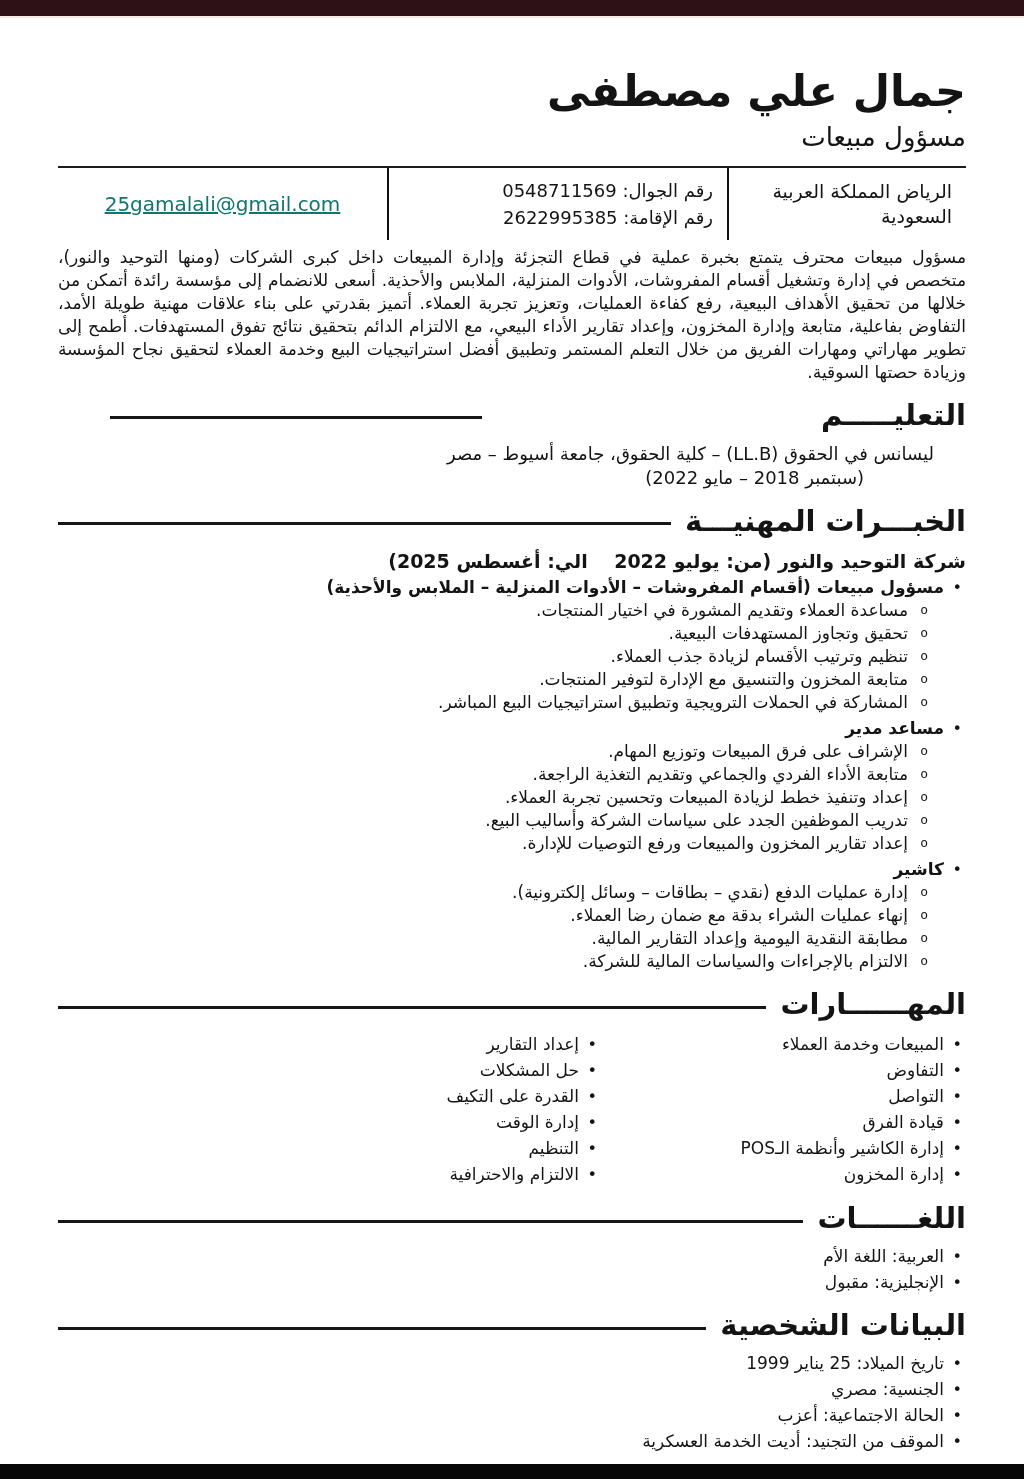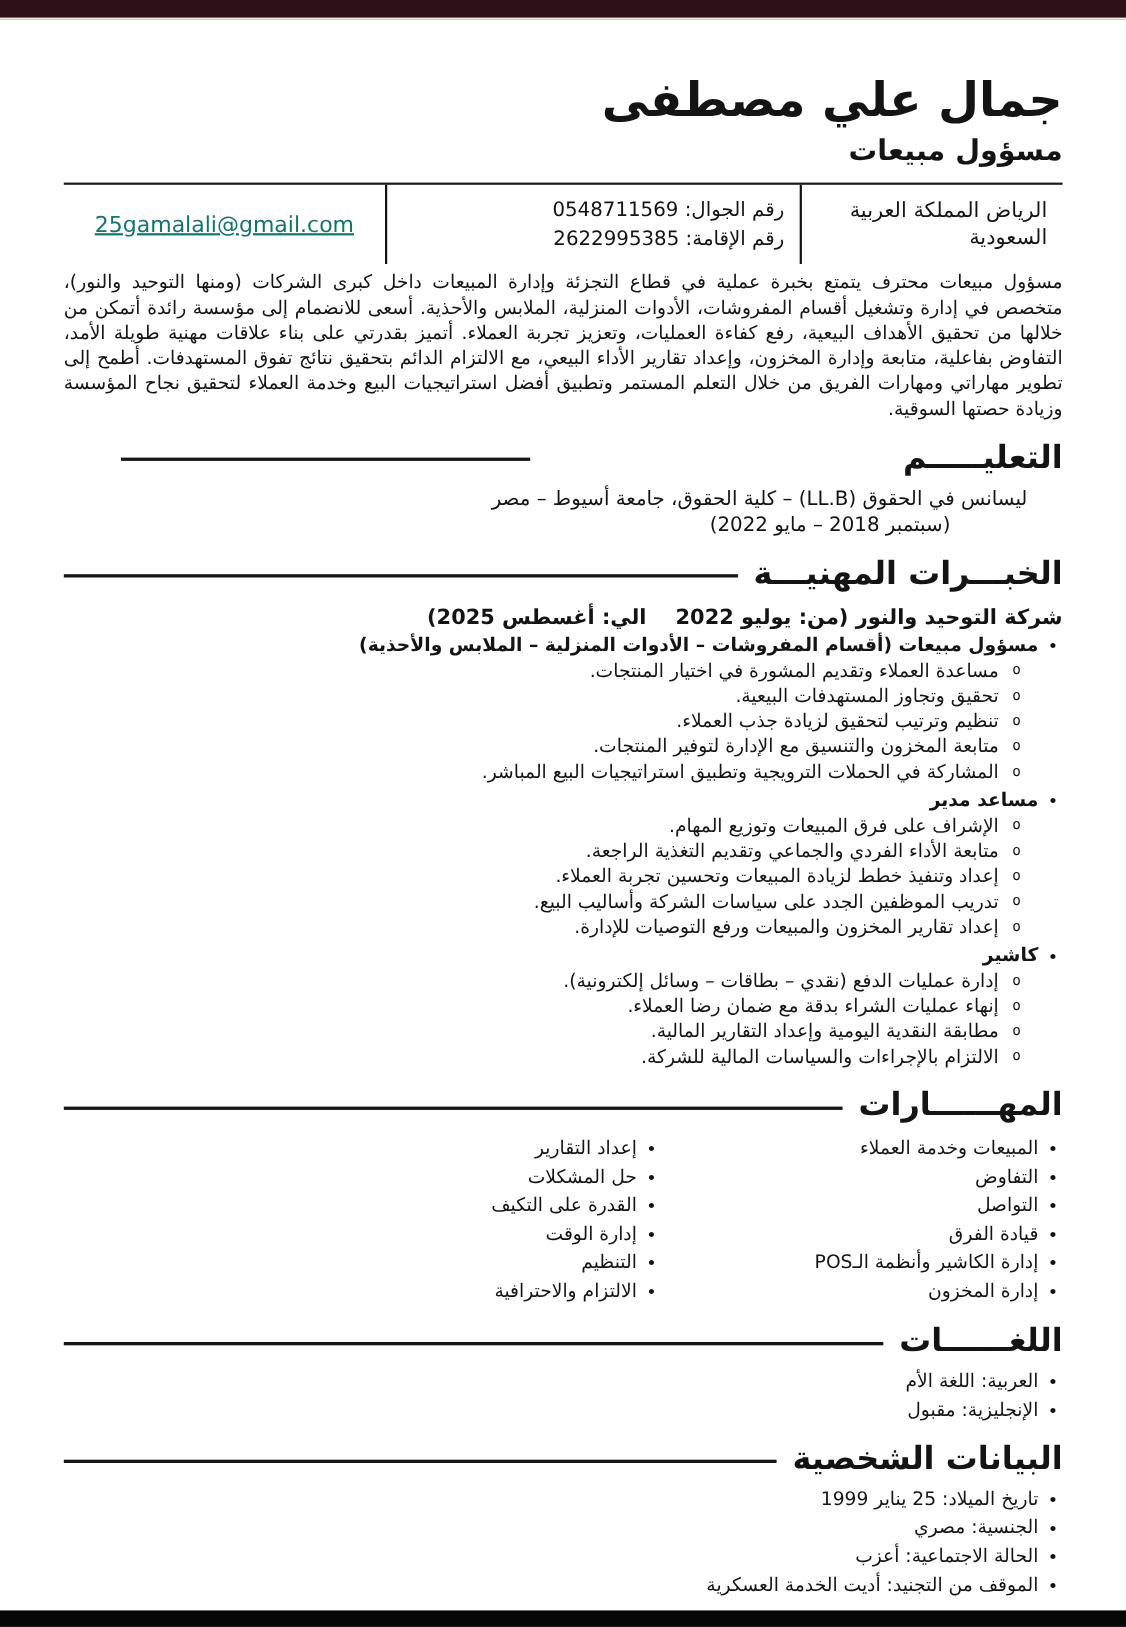--- a/index.html
+++ b/index.html
@@ -24,33 +24,33 @@
   .content { padding: 0 58px; }
 
   
   .name {
     margin-top: 46px;
     font-size: 43px; font-weight: bold;
     line-height: 1.3; text-align: right;
     letter-spacing: 0.5px;
   }
   .job-title {
-    font-size: 26px; font-weight: bold;
+    font-size: 26px; font-weight: normal;
     margin: 2px 0 14px; text-align: right;
   }
 
   
   .contact {
     display: flex; align-items: stretch;
     border-top: 2px solid #1b1b1b;
     min-height: 66px;
   }
   .contact .cell { padding: 9px 14px; display: flex; flex-direction: column; justify-content: center; }
   .cell-location { width: 237px; font-size: 19px; line-height: 1.3; }
-  .cell-numbers { width: 377px; border-inline-start: 2px solid #111; font-size: 18px; }
+  .cell-numbers { width: 340px; border-inline-start: 2px solid #111; font-size: 18px; }
   .cell-numbers .num-line { margin: 3px 0; white-space: nowrap; }
   .cell-email { flex: 1; border-inline-start: 2px solid #111; align-items: center; }
   .email-link {
     direction: ltr; unicode-bidi: embed;
     font-size: 20px; color: #0f766e;
     text-decoration: underline; cursor: pointer;
   }
   .num-value { direction: ltr; unicode-bidi: embed; }
 
   
@@ -144,21 +144,21 @@
       <h2 class="sec-title">الخبـــرات المهنيـــة</h2>
       <div class="sec-rule"></div>
     </div>
     <div class="company-line">شركة التوحيد والنور (من: يوليو 2022&nbsp;&nbsp;&nbsp;&nbsp;الي: أغسطس 2025)</div>
     <ul class="blist lv1">
       <li>
         <span class="role-name">مسؤول مبيعات (أقسام المفروشات – الأدوات المنزلية – الملابس والأحذية)</span>
         <ul class="blist lv2">
             <li>مساعدة العملاء وتقديم المشورة في اختيار المنتجات.</li>
             <li>تحقيق وتجاوز المستهدفات البيعية.</li>
-            <li>تنظيم وترتيب لتحقيق لزيادة جذب العملاء.</li>
+            <li>تنظيم وترتيب الأقسام لزيادة جذب العملاء.</li>
             <li>متابعة المخزون والتنسيق مع الإدارة لتوفير المنتجات.</li>
             <li>المشاركة في الحملات الترويجية وتطبيق استراتيجيات البيع المباشر.</li>
           </ul>
       </li>
       <li>
         <span class="role-name">مساعد مدير</span>
         <ul class="blist lv2">
             <li>الإشراف على فرق المبيعات وتوزيع المهام.</li>
             <li>متابعة الأداء الفردي والجماعي وتقديم التغذية الراجعة.</li>
             <li>إعداد وتنفيذ خطط لزيادة المبيعات وتحسين تجربة العملاء.</li>

